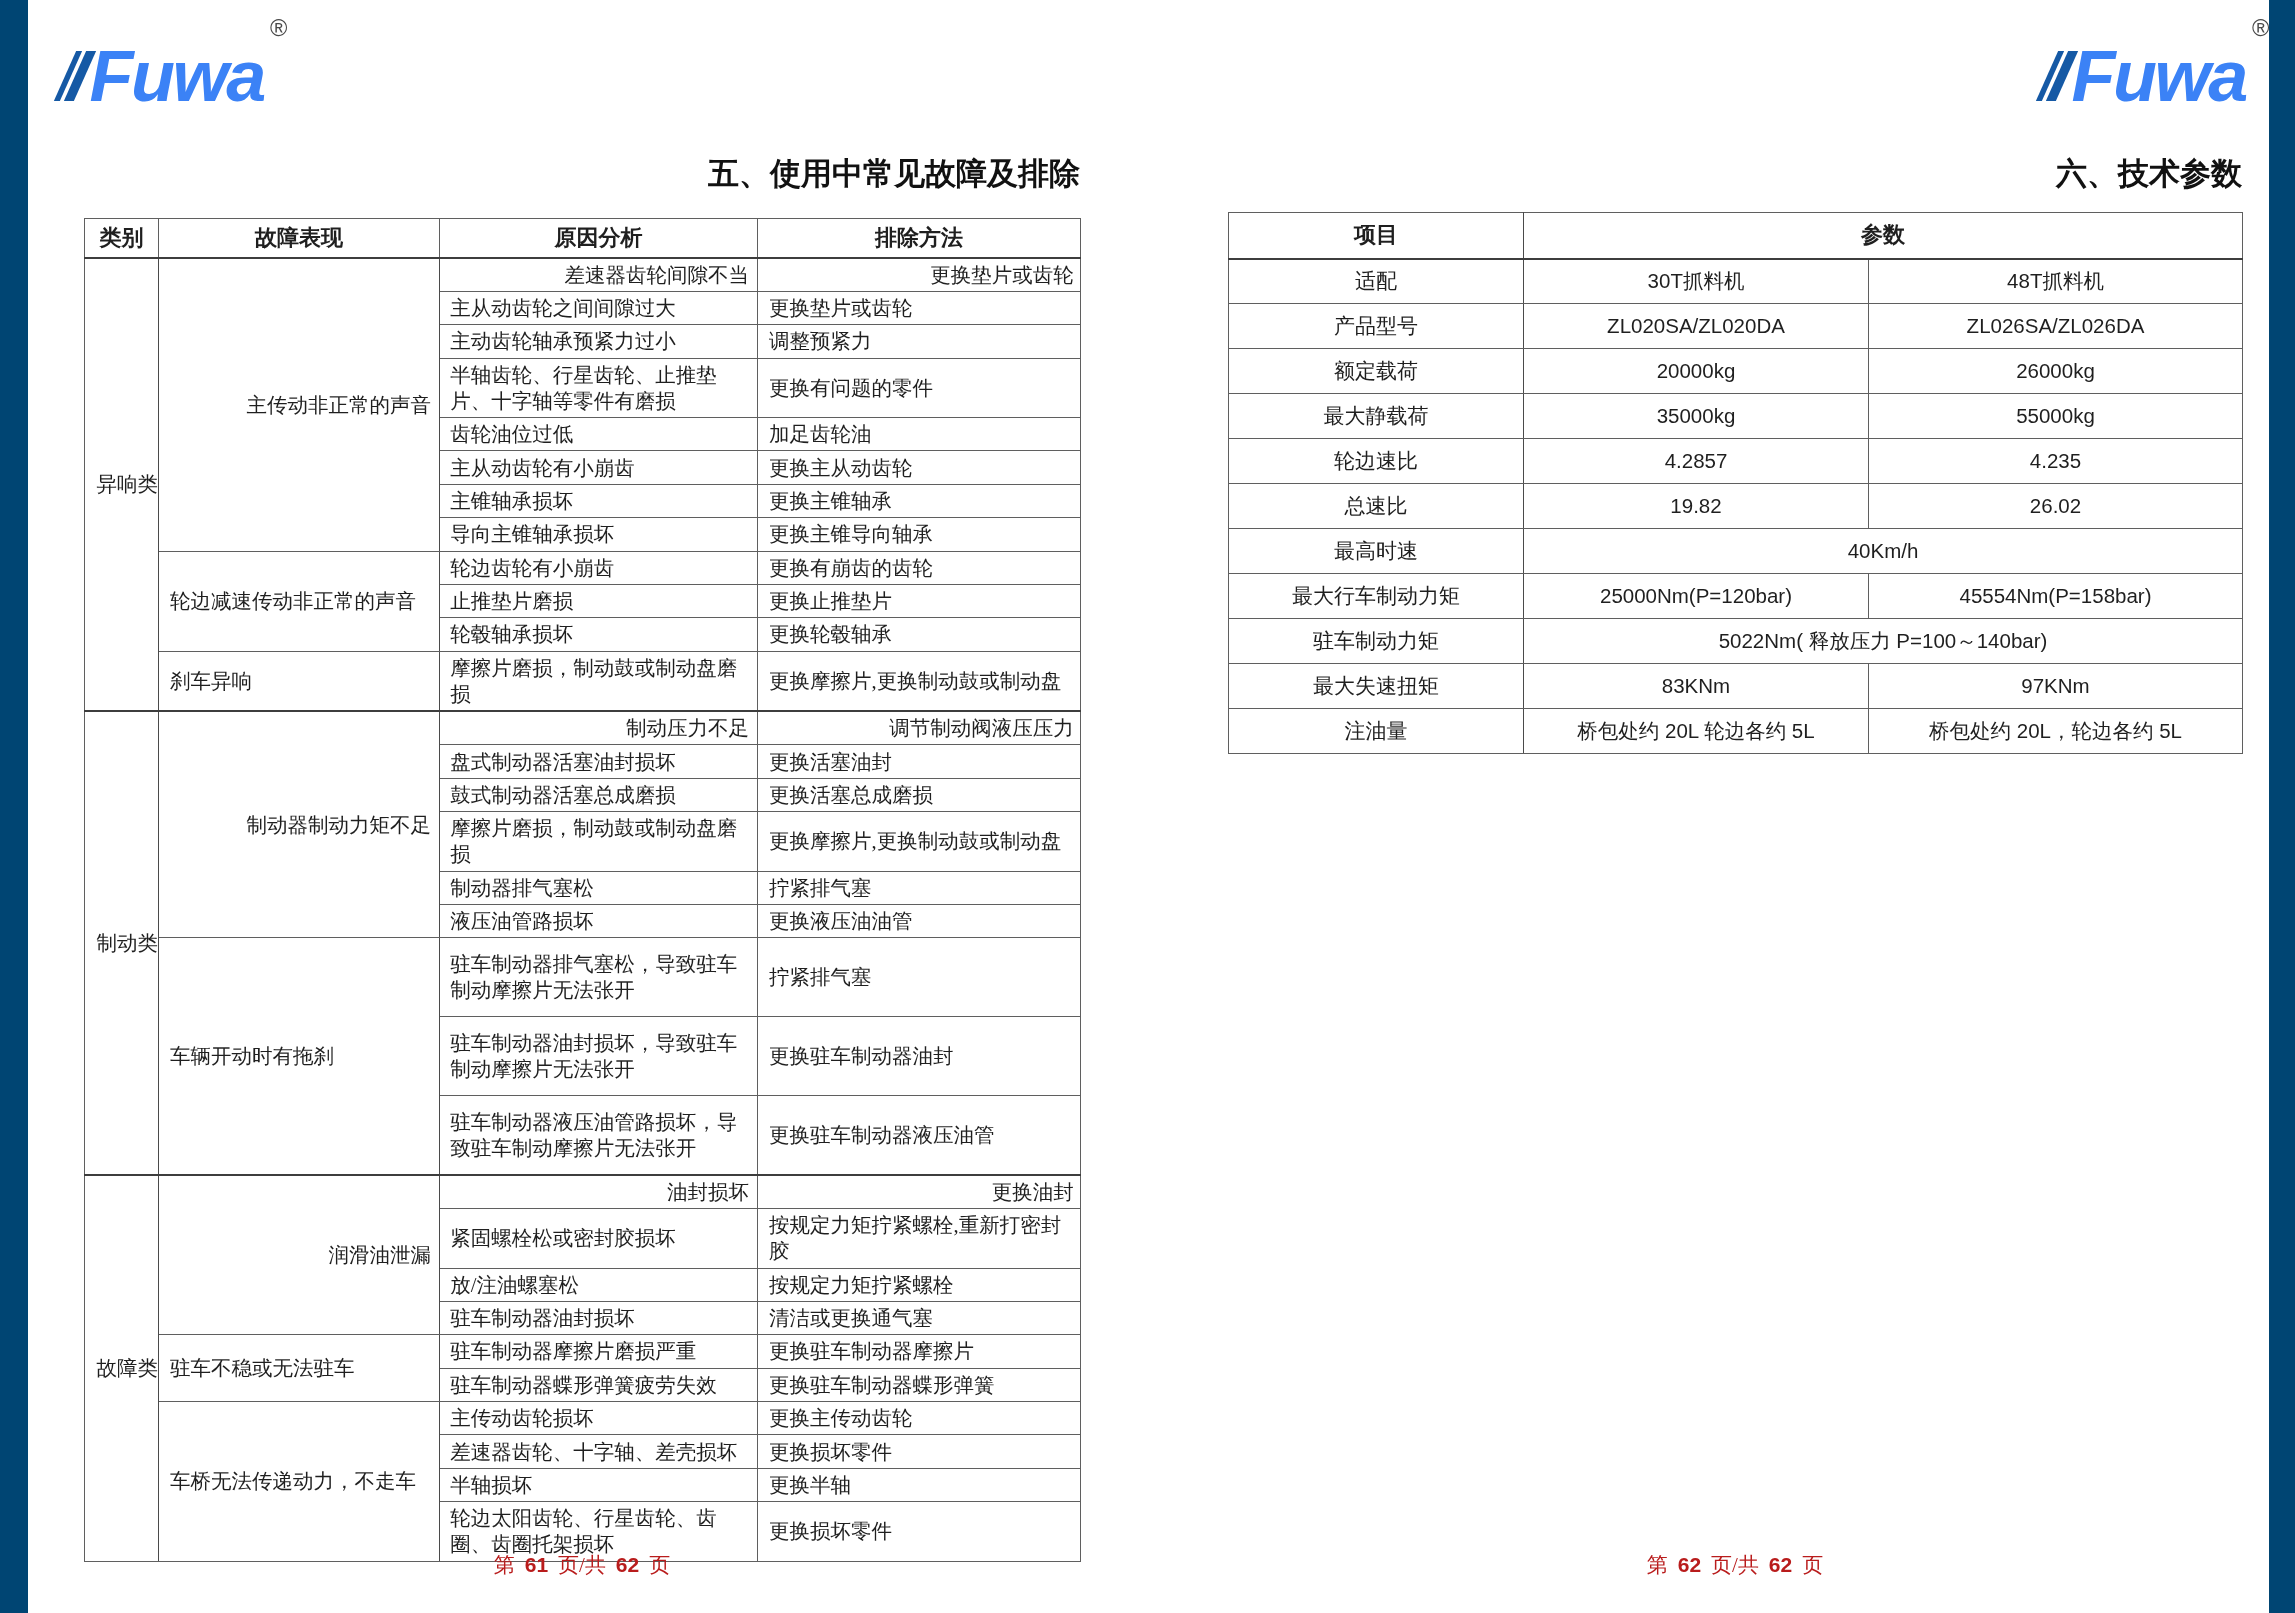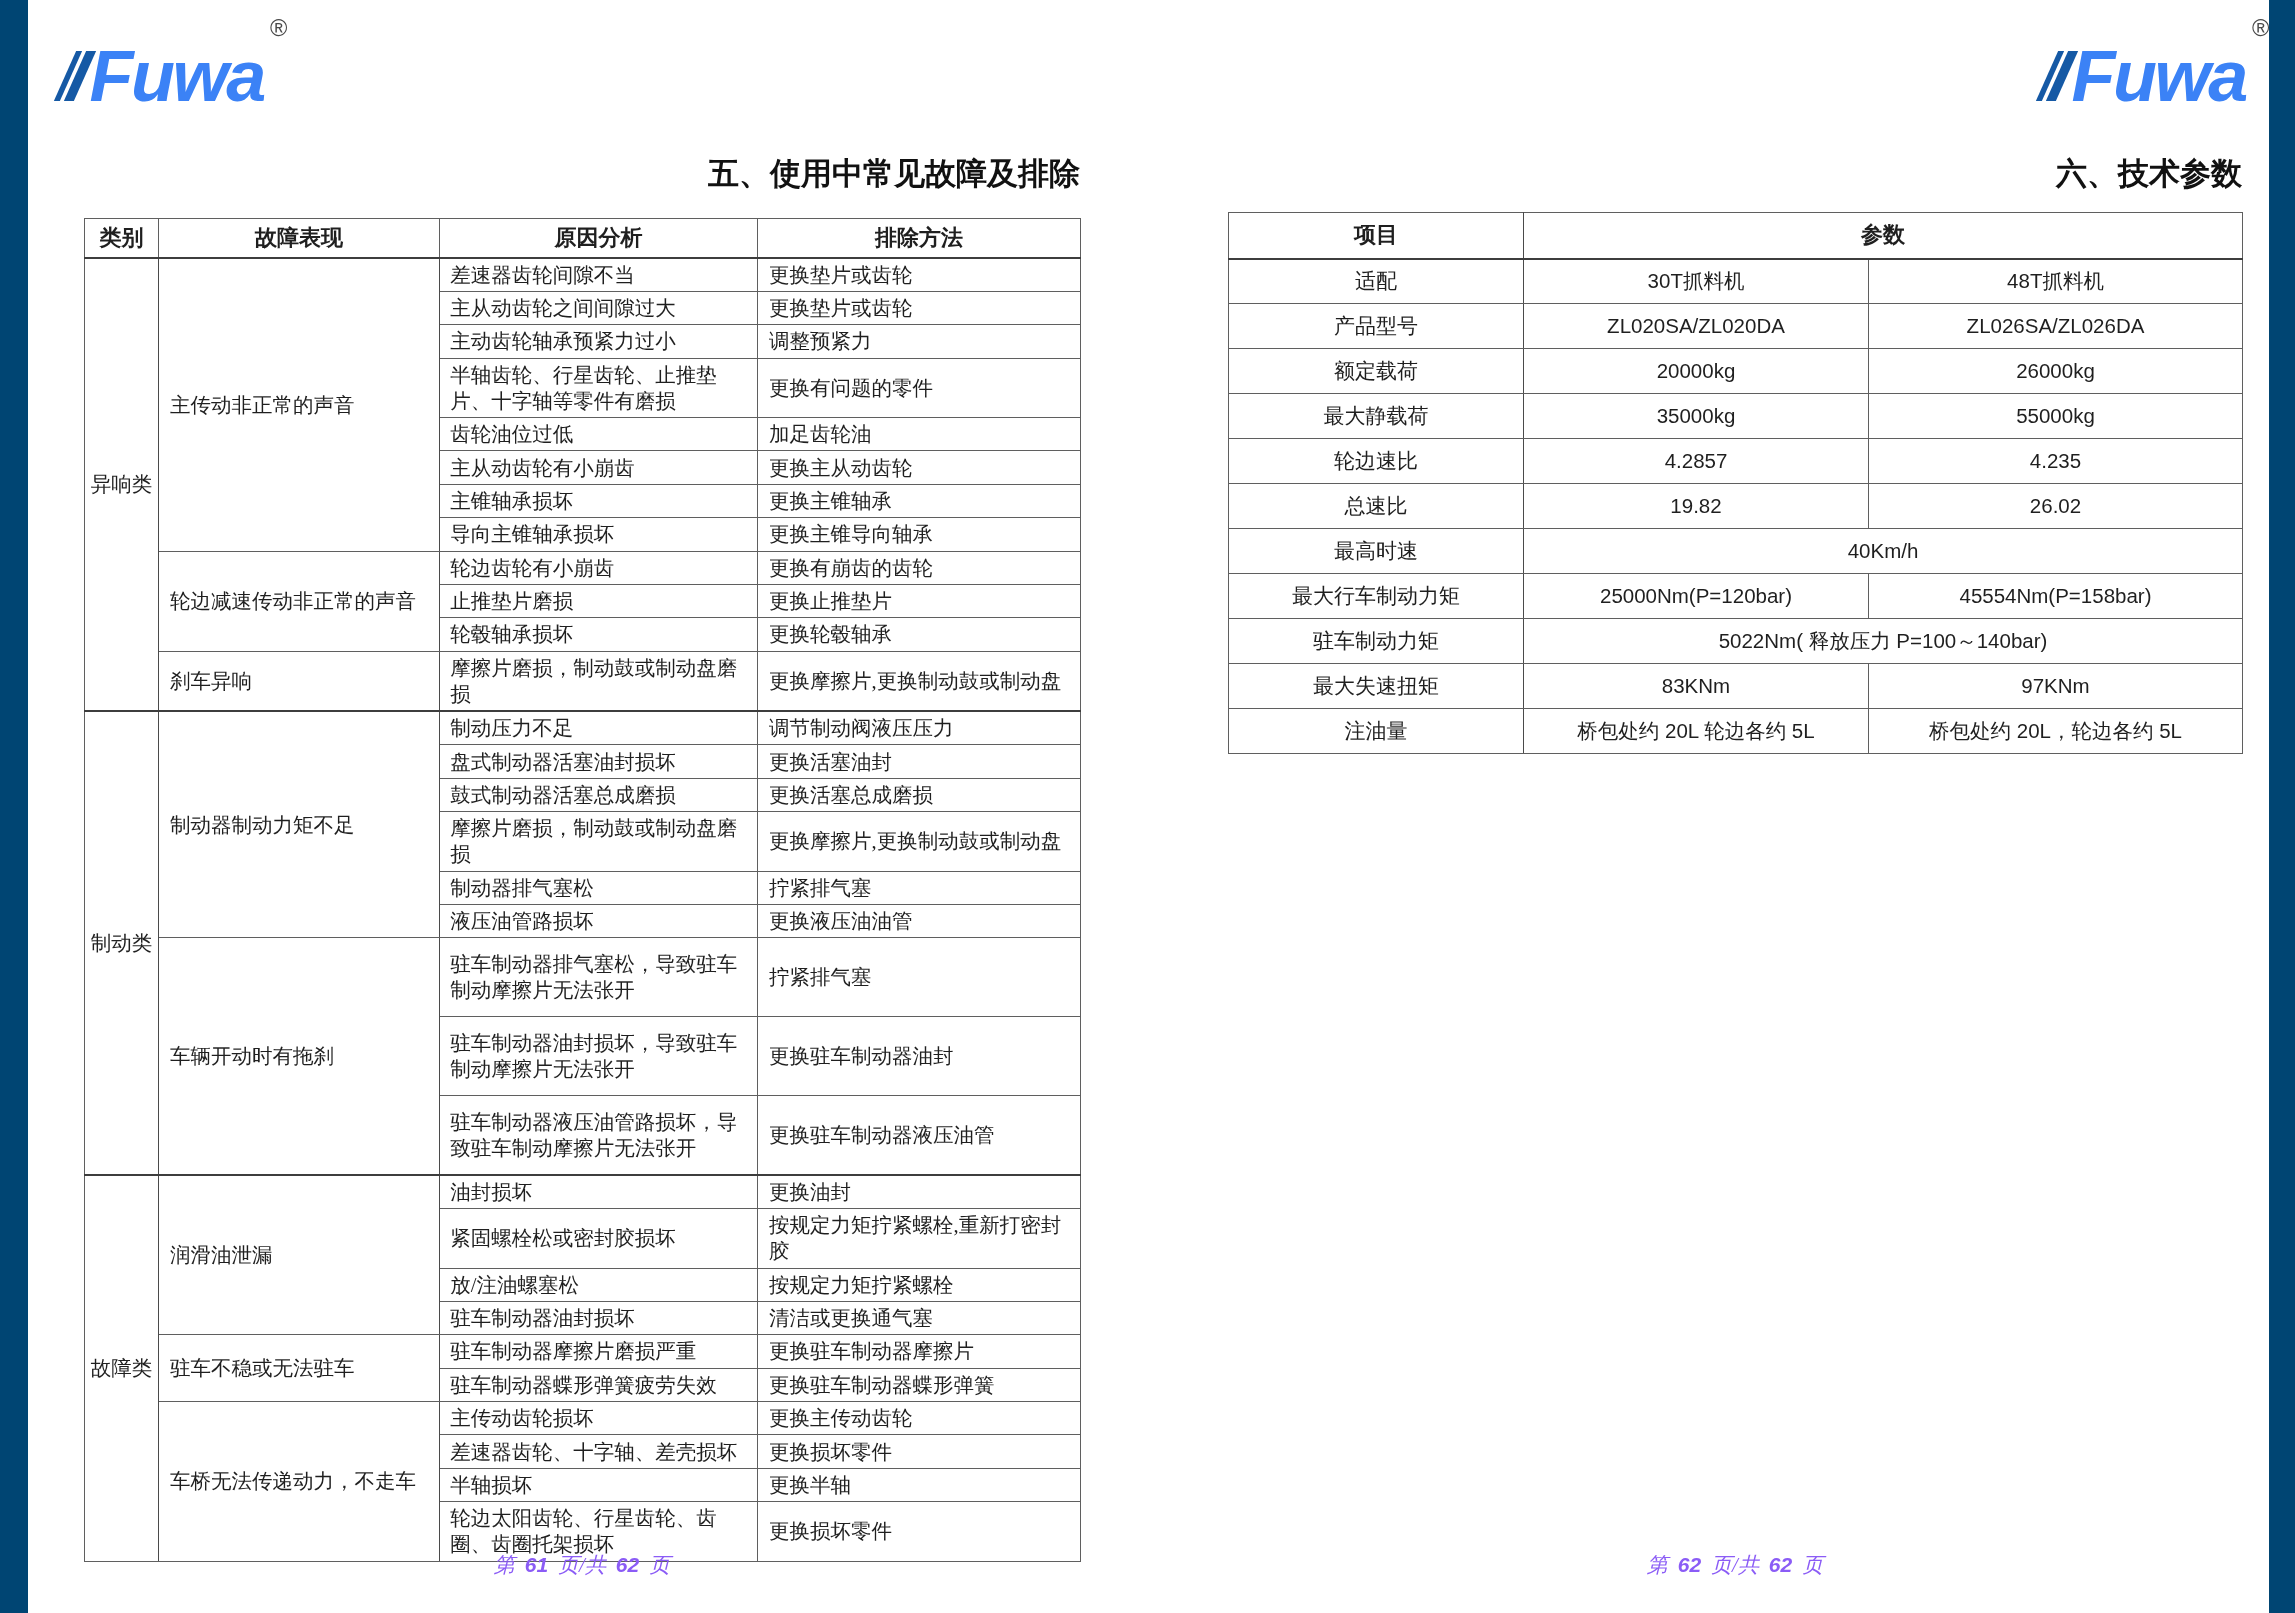--- a/index.html
+++ b/index.html
@@ -41,35 +41,35 @@
                   font-size:22px;text-align:center;border-bottom:2.4px solid #3d3d3d;}
   #fault-table td{font-size:20.5px;line-height:26px;}
   #fault-table td.c-cat{text-align:center;border-right:1.6px solid #4a4a4a;}
   #fault-table td.c-fault{text-align:left;padding:3.2px 7.9px 3.2px 11px;border-right:1.6px solid #4a4a4a;}
   #fault-table td.c-cause{text-align:left;padding:3.2px 7.9px 3.2px 10.2px;}
   #fault-table td.c-remedy{text-align:left;padding:3.2px 6.3px 3.2px 11px;}
   #fault-table tr.h1{height:32px;}
   #fault-table tr.h2{height:54px;}
   #fault-table tr.h3{height:79px;}
   #fault-table tr.grp-start td{border-top:1.6px solid #3d3d3d;}
-  #fault-table tr.cat-start td{border-top:2.4px solid #3d3d3d;}
+  #fault-table tr.cat-start td{border-top:2.4px solid #3d3d3d;text-align:right;}
 
   
   #spec-table{position:absolute;left:1228px;top:212px;width:1014px;border:1.6px solid #4a4a4a;}
   #spec-table th{height:46px;font-family:"Liberation Sans",sans-serif;font-weight:bold;
                  font-size:22px;text-align:center;border-bottom:2.4px solid #3d3d3d;}
   #spec-table th.h-item{border-right:1.6px solid #4a4a4a;}
   #spec-table tr{height:45px;}
   #spec-table td{text-align:center;font-size:20.5px;}
   #spec-table td.s-item{font-size:21px;border-right:1.6px solid #4a4a4a;margin-top:6px;}
   #spec-table td.s-val{font-family:"Liberation Sans","DejaVu Sans",sans-serif;}
 
   
   .page-footer{position:absolute;top:1551px;height:27px;text-align:center;
-               font-size:21px;line-height:27px;color:#8b5cf6;font-style:italic;}
+               font-size:21px;line-height:27px;color:#b91c1c;}
   #footer-left{left:84px;width:996px;}
   #footer-right{left:1228px;width:1014px;}
   .page-footer b{font-family:"Liberation Sans",sans-serif;font-size:21px;padding:0 4.7px;}
 </style>
 </head>
 <body>
 
 <div id="canvas">
 
   <div class="side-bar" id="bar-left"></div>

